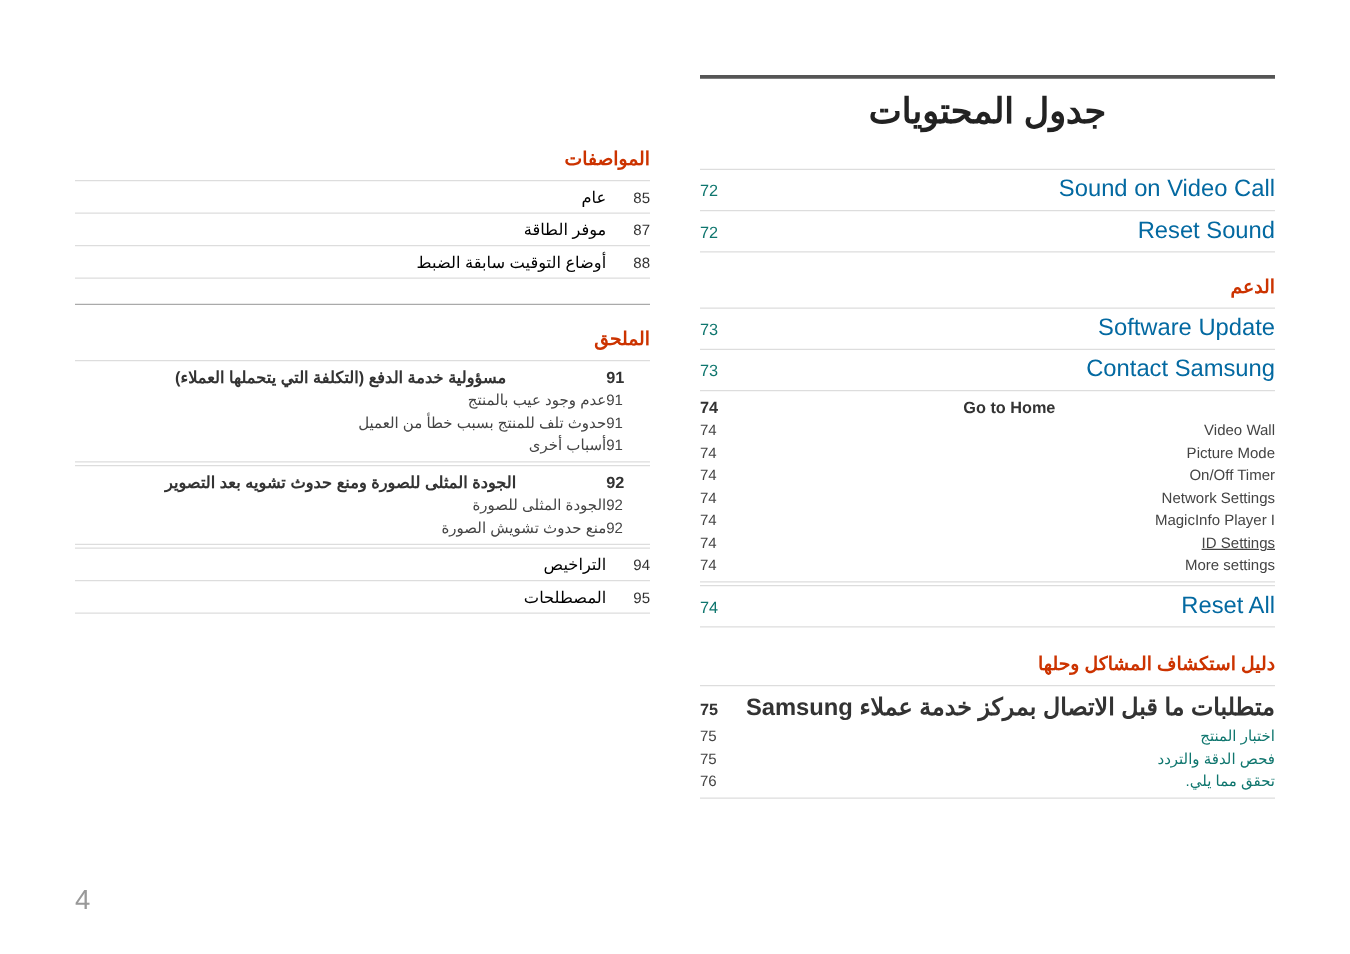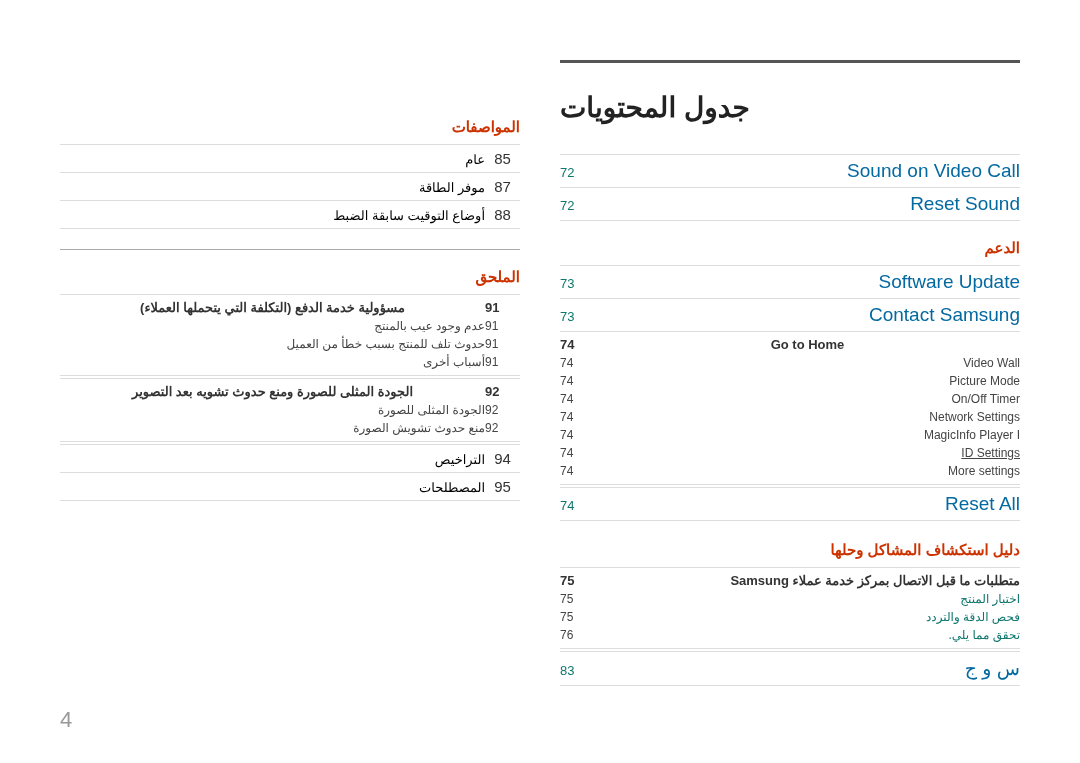--- a/index.html
+++ b/index.html
@@ -27,27 +27,27 @@
     }
 
     
     .right-col {
       flex: 1;
       padding-top: 20px;
     }
 
     
     .page-title {
-      text-align: left;
+      text-align: center;
       font-size: 28px;
       font-weight: bold;
       color: #222;
       margin-bottom: 30px;
       border-top: 3px solid #555;
-      padding-top: 28px;
+      padding-top: 9px;
       direction: rtl;
     }
 
     
     .section-heading {
       color: #cc3300;
       font-size: 15px;
       font-weight: bold;
       text-align: right;
       direction: rtl;
@@ -67,24 +67,24 @@
       border-bottom: 1px solid #ddd;
     }
 
     
     .left-col .toc-row {
       flex-direction: row;
       direction: rtl;
     }
 
     .left-col .toc-num {
-      font-size: 15px;
+      font-size: 12px;
       color: #333;
       min-width: 35px;
-      text-align: center;
+      text-align: right;
     }
 
     .left-col .toc-text {
       font-size: 13px;
       color: #000000;
       text-align: right;
       flex: 1;
       direction: rtl;
     }
 
@@ -218,21 +218,21 @@
 
     .right-col-bottom-group-header .toc-num {
       font-size: 13px;
       color: #333;
       font-weight: bold;
       min-width: 35px;
       text-align: left;
     }
 
     .right-col-bottom-group-header .toc-text {
-      font-size: 13px;
+      font-size: 19px;
       color: #333;
       font-weight: bold;
       text-align: right;
       flex: 1;
       direction: rtl;
     }
 
     .right-col-bottom-group-subs {
       border-bottom: 1px solid #ddd;
       padding-bottom: 4px;
@@ -426,23 +426,19 @@
             <span class="toc-num">75</span>
             <span class="toc-text" style="direction:rtl; text-align:right;">فحص الدقة والتردد</span>
           </div>
           <div class="right-col-bottom-sub">
             <span class="toc-num">76</span>
             <span class="toc-text" style="direction:rtl; text-align:right;">تحقق مما يلي.</span>
           </div>
         </div>
       </div>
 
-      <div class="toc-row">
-        <span class="toc-num">83</span>
-        <span class="toc-text" style="direction:rtl; text-align:right;">س و ج</span>
-      </div>
     </div>
 
   </div>
 
 </div>
 
 <div class="page-num">4</div>
 
 </body></html>

